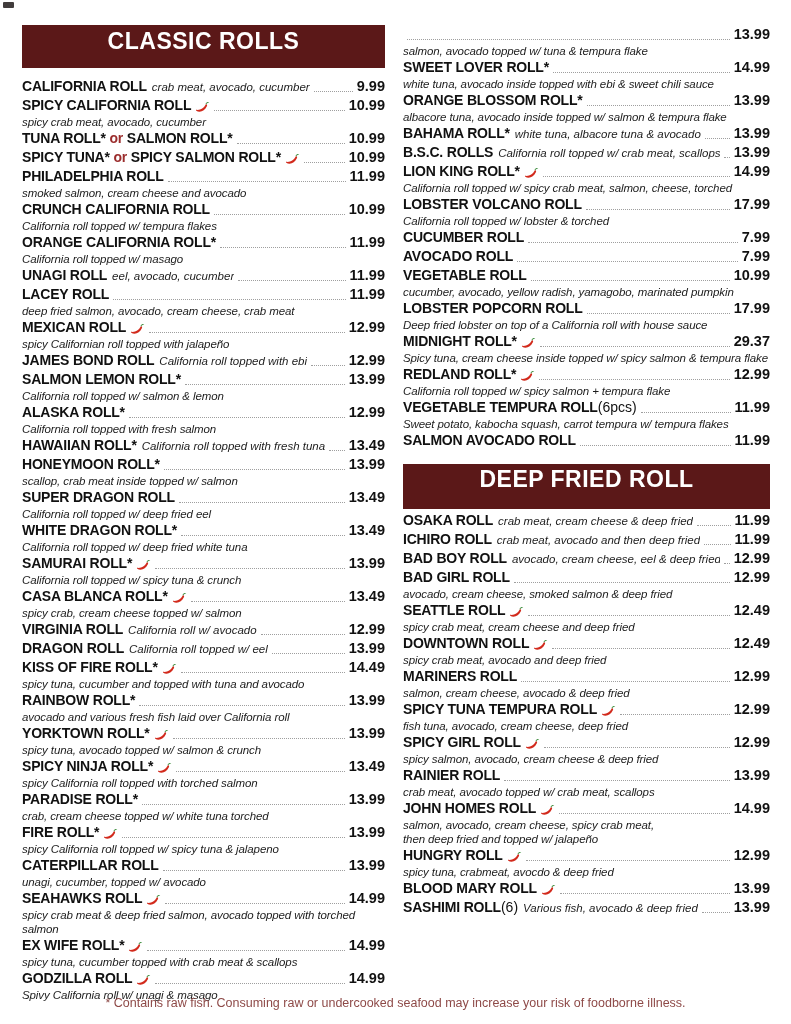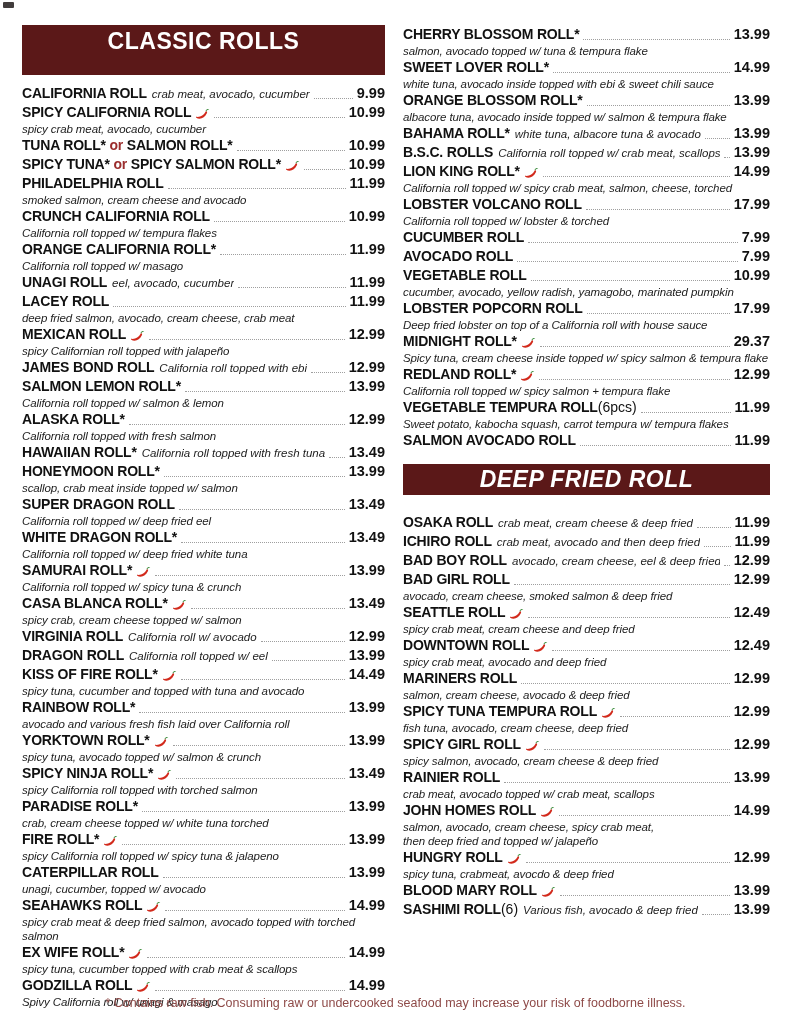--- a/index.html
+++ b/index.html
@@ -7,24 +7,24 @@
     position:relative; width:791px; height:1024px; background:#fff;
     font-family:"Liberation Sans", sans-serif; color:#111; overflow:hidden;
   }
   .corner-mark { position:absolute; left:3px; top:2px; width:11px; height:6px;
     background:#413c3c; border-radius:1px; }
   .col { position:absolute; top:25px; }
   .col-left  { left:22px;  width:363px; }
   .col-right { left:403px; width:367px; }
   .section-header {
     background:var(--header-bg,#5b1818); color:#fff; text-align:center;
-    font-weight:700; font-size:23px; height:50px; line-height:33px;
+    font-weight:700; font-size:23px; height:43px; line-height:33px;
     letter-spacing:0.5px; margin-bottom:9px;
   }
-  .section-header.mid { margin-top:14px; height:31px; line-height:31px; margin-bottom:18px;font-style:italic; }
+  .section-header.mid { margin-top:14px; height:45px; line-height:31px; margin-bottom:2px; }
   .row { display:flex; align-items:baseline; height:19px; line-height:19px; }
   .name { font-weight:700; font-size:14px; letter-spacing:-0.2px; white-space:nowrap; flex:0 0 auto; }
   .name .suffix { font-weight:400; letter-spacing:0; }
   .name .or-word { color:var(--or-red,#9b2d2d); }
   .chili { flex:0 0 auto; margin-left:4px; align-self:center; position:relative; top:1px; }
   .inline-desc { font-style:italic; font-size:11.5px; margin-left:5px; white-space:nowrap;
     overflow:hidden; flex:0 1 auto; color:#1c1c1c; }
   .leader { flex:1 1 auto; min-width:6px; margin:0 4px;
     border-bottom:1.5px dotted #9f9f9f; align-self:flex-end; margin-bottom:4px; }
   .price { font-weight:700; font-size:14.5px; white-space:nowrap; flex:0 0 auto; }
@@ -333,21 +333,20 @@
           </svg>
           <span class="leader"></span>
           <span class="price">14.99</span>
         </div>
         <div class="desc">Spivy California roll w/ unagi &amp; masago</div>
       </div>
     </div>
   <div class="col col-right">
       <div>
         <div class="row">
-          <span class="name">CHERRY BLOSSOM ROLL*</span>
           <span class="leader"></span>
           <span class="price">13.99</span>
         </div>
         <div class="desc">salmon, avocado topped w/ tuna &amp; tempura flake</div>
       </div>
       <div>
         <div class="row">
           <span class="name">SWEET LOVER ROLL*</span>
           <span class="leader"></span>
           <span class="price">14.99</span>

